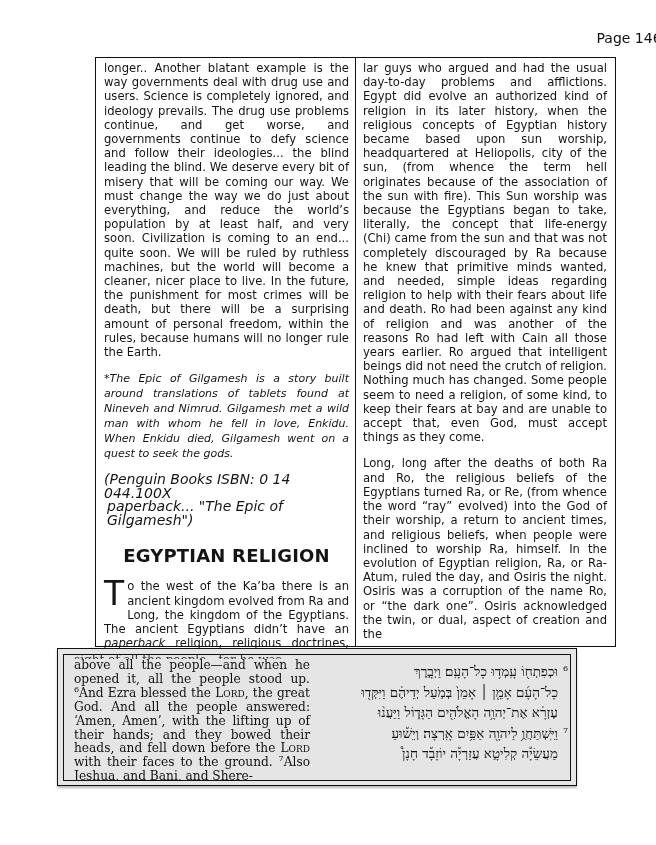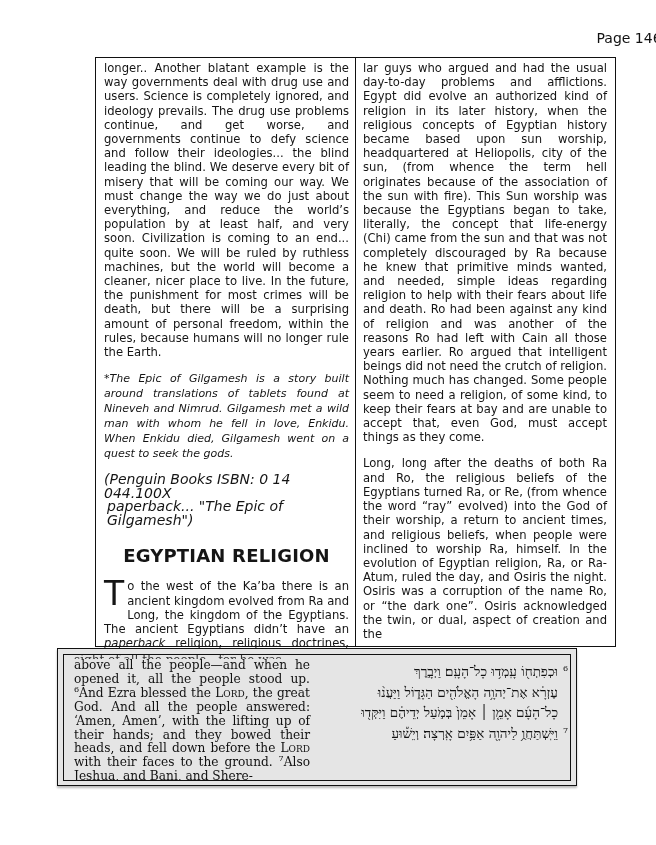--- a/index.html
+++ b/index.html
@@ -83,18 +83,19 @@
 </div>
 
 <div class="bible-box">
   <div class="bible-inner">
     <div class="en">
       <div class="cut">sight of all the people—for he was</div>
       <p><span>above all the people—and when he opened it, all the people stood up.</span> <span class="vn">6</span><span>And Ezra blessed the </span><span class="sc">Lord</span><span>, the great God. And all the people answered: ‘Amen, Amen’, with the lifting up of their hands; and they bowed their heads, and fell down before the </span><span class="sc">Lord</span><span> with their faces to the ground.</span> <span class="vn">7</span><span>Also Jeshua, and Bani, and Shere-</span></p>
     </div>
     <div class="he">
       <span class="he-line"><span class="he-vn">6</span><span>וּכְפִתְח֖וֹ עָֽמְד֥וּ כָל־הָעָֽם׃ וַיְבָ֣רֶךְ</span></span>
+      <span class="he-line"><span>כָל־הָעָ֜ם אָמֵ֤ן ׀ אָמֵן֙ בְּמֹ֣עַל יְדֵיהֶ֔ם וַיִּקְּד֖וּ</span></span>
       <span class="he-line"><span>עֶזְרָ֔א אֶת־יְהוָ֥ה הָאֱלֹהִ֖ים הַגָּד֑וֹל וַיַּעֲנ֨וּ</span></span>
-      <span class="he-line"><span>כָל־הָעָ֜ם אָמֵ֤ן ׀ אָמֵן֙ בְּמֹ֣עַל יְדֵיהֶ֔ם וַיִּקְּד֖וּ</span></span>
       <span class="he-line"><span class="he-vn">7</span><span>וַיִּֽשְׁתַּחֲוֻ֥ לַיהוָ֖ה אַפַּ֥יִם אָֽרְצָה׃ וְיֵשׁ֡וּעַ</span></span>
+      <span class="he-line"><span>מַעֲשֵׂיָ֡ה קְלִיטָ֣א עֲזַרְיָ֡ה יוֹזָבָ֡ד חָנָן֩</span></span>
     </div>
   </div>
 </div>
 
 </body></html>

